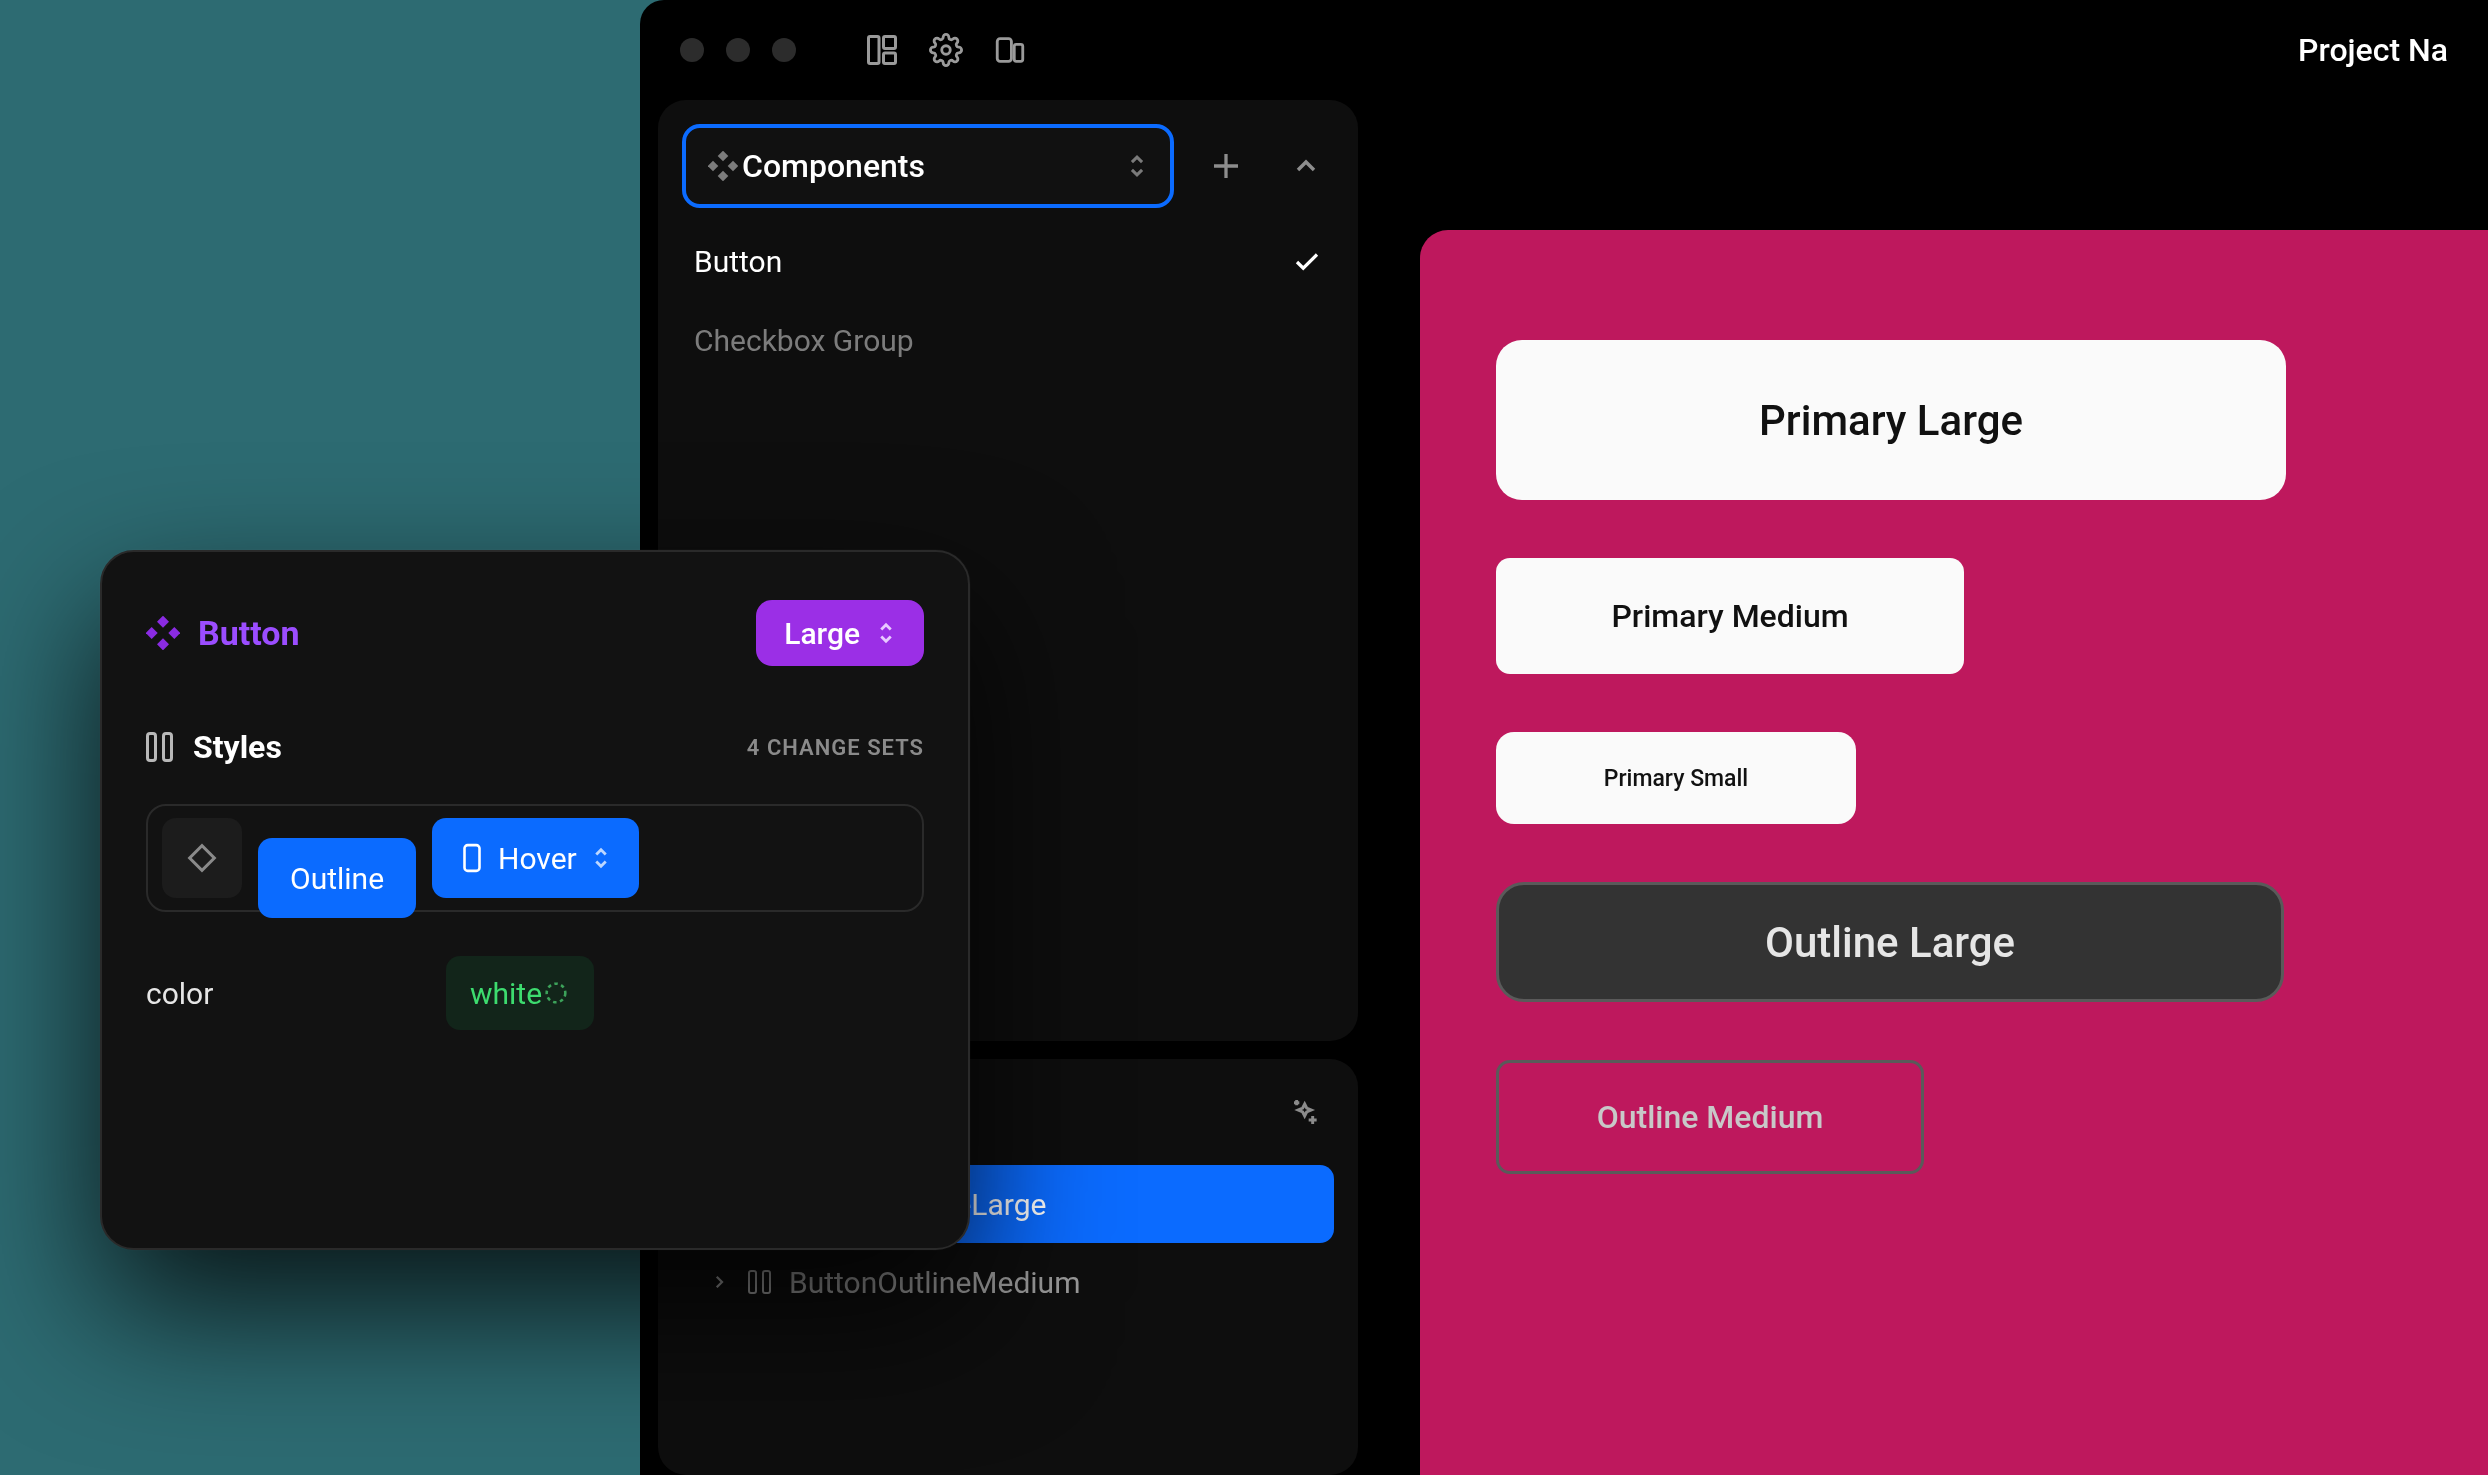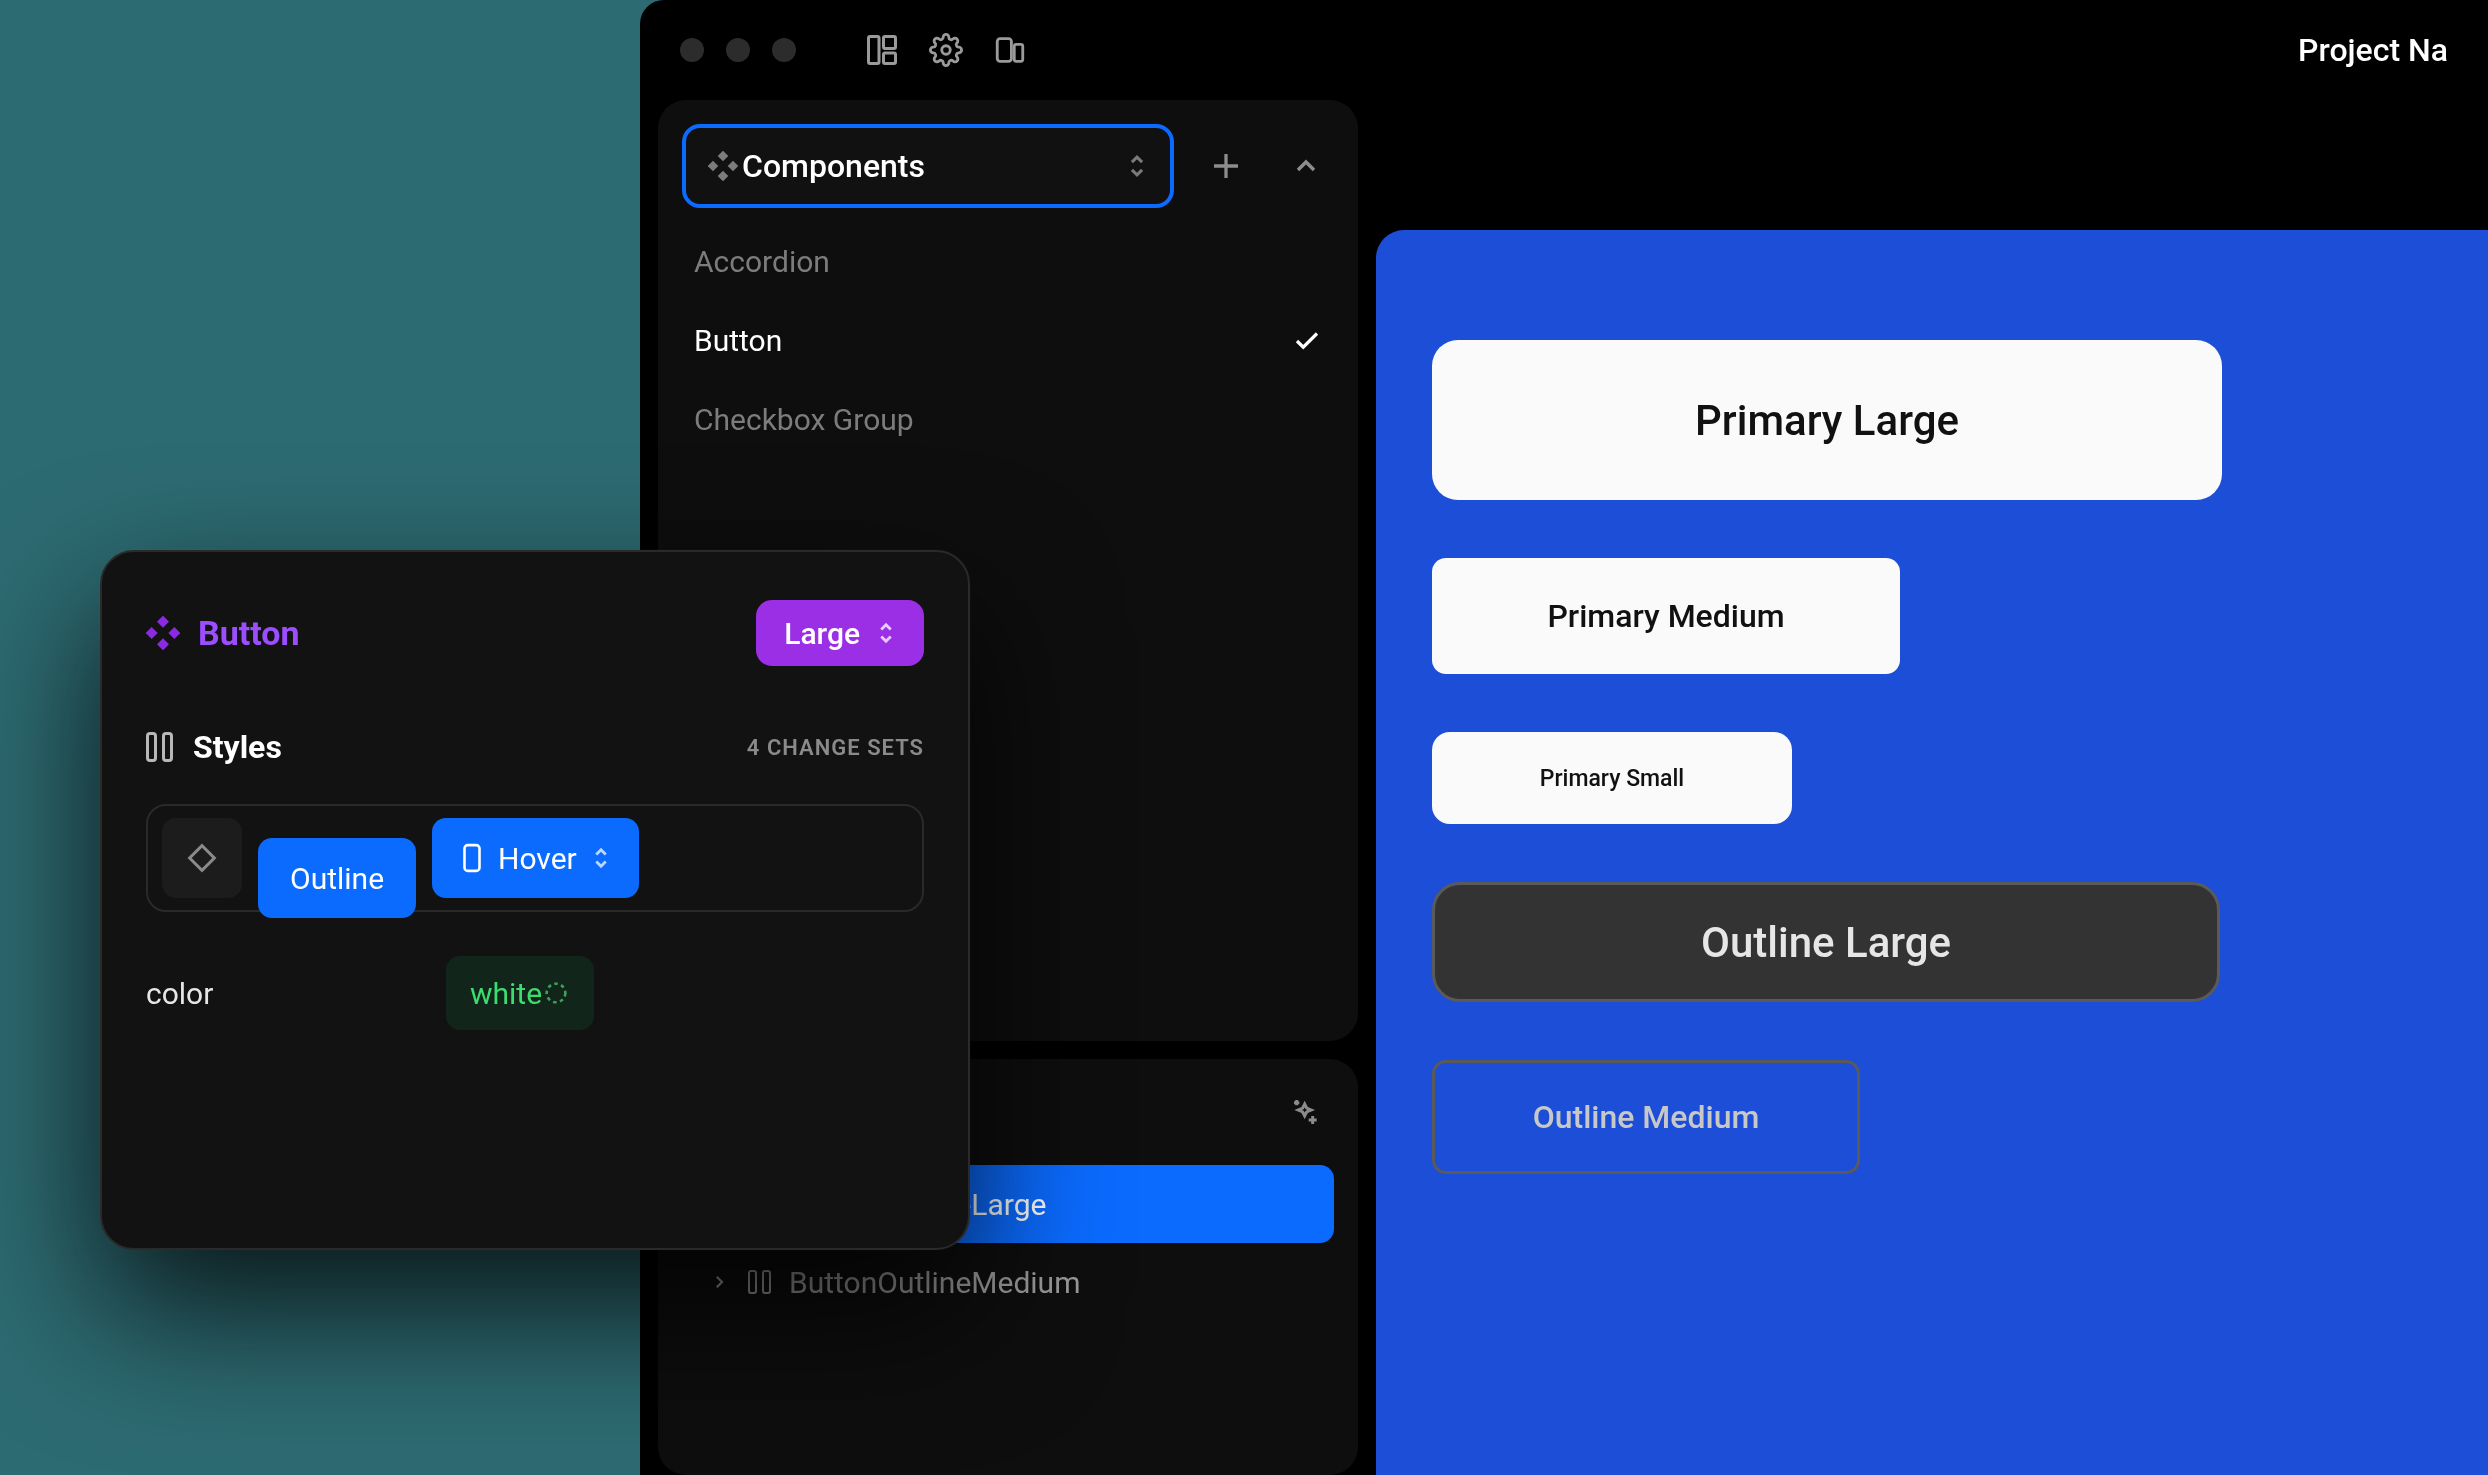--- a/index.html
+++ b/index.html
@@ -102,24 +102,24 @@
 
 
 .canvas {
   flex: 1;
   background: #000;
   display: flex; flex-direction: column;
 }
 .canvas-tabs { height: 130px; }
 .canvas-surface {
   flex: 1;
-  background: #1d4ed8;
+  background: #be185d;
   border-radius: 28px 0 0 0;
-  padding: 110px 0 0 56px;
-  display: flex; flex-direction: column; align-items: flex-start; gap: 58px;
+  padding: 110px 0 0 76px;
+  display: flex; flex-direction: column; align-items: flex-start; gap: 58px; margin-left: 44px;
 }
 .btn-demo { border-radius: 14px; display: flex; align-items: center; justify-content: center; font-weight: 500; color: #111; }
 .btn-primary-l { background: #fafafa; width: 790px; height: 160px; font-size: 42px; border-radius: 26px;}
 .btn-primary-m { background: #fafafa; width: 468px; height: 116px; font-size: 32px; }
 .btn-primary-s { background: #fafafa; width: 360px; height: 92px; font-size: 23px; border-radius: 18px;}
 .btn-outline-l { width: 788px; height: 120px; font-size: 42px; border: 3px solid #5a5a5a; color: #e6e6e6; background: #333; border-radius: 28px;}
 .btn-outline-m { width: 428px; height: 114px; font-size: 32px; border: 3px solid #5a5a5a; color: #c8c8c8; background: transparent; }
 
 
 .inspector {
@@ -260,23 +260,20 @@
                 </svg>
             </div>
             <div class="hdr-icon-btn">
               <svg width="32" height="32" viewBox="0 0 24 24" fill="none" stroke="currentColor" stroke-width="2.6">
                   <path d="M6 15l6-6 6 6"></path>
                 </svg>
             </div>
           </div>
 
           <div class="component-list">
-            <div class="component-item">
-              <span class="ci-label">Accordion</span>
-            </div>
             <div class="component-item selected">
               <span class="ci-label">Button</span>
               <span class="check">
                 <svg width="30" height="30" viewBox="0 0 24 24" fill="none" stroke="currentColor" stroke-width="2.6">
                     <path d="M4 12l5 5L20 6"></path>
                   </svg>
               </span>
             </div>
             <div class="component-item">
               <span class="ci-label">Checkbox Group</span>

